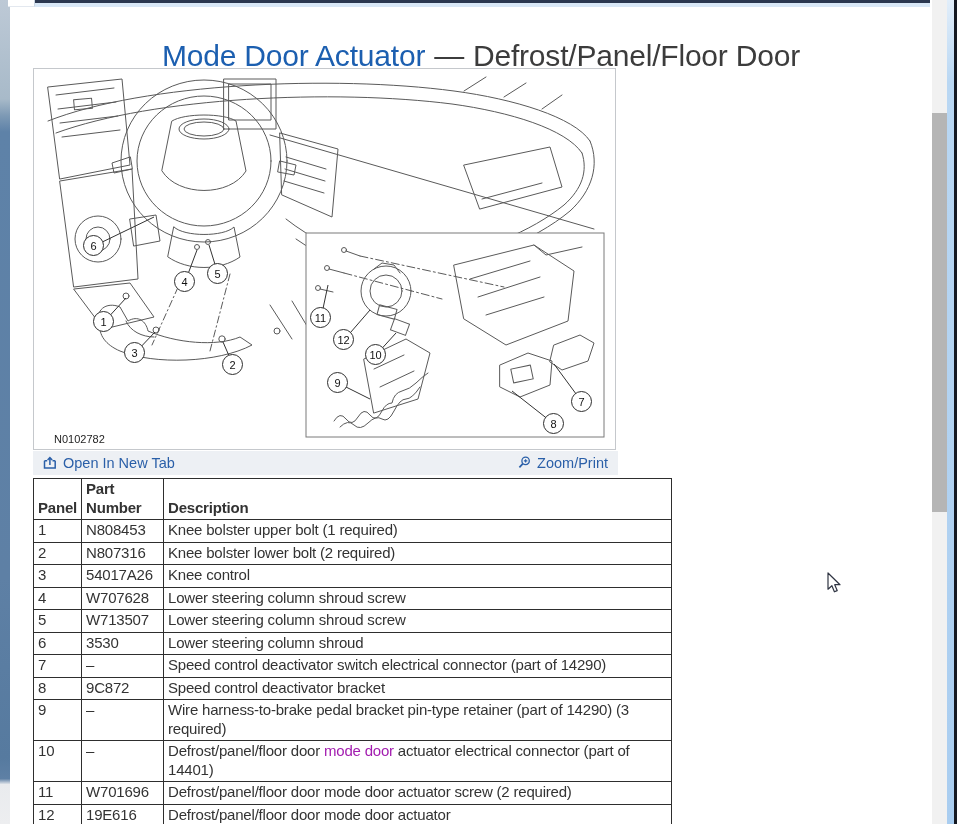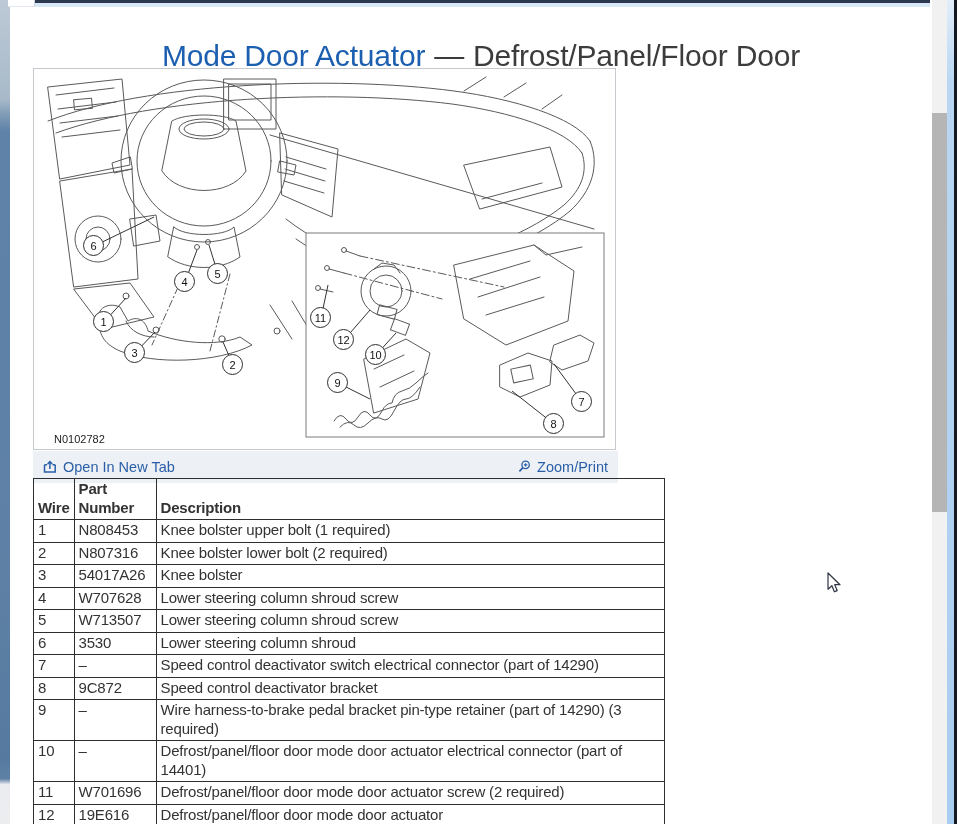--- a/index.html
+++ b/index.html
@@ -30,36 +30,36 @@
   
   .figure-wrap { position:absolute; left:33px; top:68px; width:583px; height:382px;
     border:1px solid #c5c8cc; background:#fff; }
   .figure-wrap svg { display:block; }
   .fig-label { position:absolute; left:20px; bottom:4px; font-size:11px; color:#1e1e1e; }
   .callout { position:absolute; width:21px; height:21px; border:1.4px solid #2e2e2e;
     border-radius:50%; background:#fff; color:#111; font-size:11px; font-weight:500;
     display:flex; align-items:center; justify-content:center; }
 
   
-  .link-bar { position:absolute; left:33px; top:451px; width:585px; height:32px;
+  .link-bar { position:absolute; left:33px; top:451px; width:585px; height:24px;
     background:#edf0f4; display:flex; align-items:center; justify-content:space-between;
     padding:0 10px; }
   .bar-link { display:flex; align-items:center; gap:6px; color:#2a5fa8; font-size:14.5px;
     cursor:pointer; }
   .bar-link svg { display:block; }
 
   
   .parts-table { position:absolute; left:33px; top:478px; border-collapse:collapse;
     font-size:15px; letter-spacing:-0.2px; color:#333; table-layout:fixed; }
   .parts-table th, .parts-table td { border:1px solid #2e2e2e; padding:1px 4px 2px;
     text-align:left; line-height:18.5px;margin-top:39px; }
   .parts-table th { font-weight:bold; vertical-align:bottom; }
   .parts-table td { vertical-align:top; }
   .col-item { width:30px; } .col-part { width:82px; } .col-desc { width:508px; }
-  .cell-link { color:#404040; cursor:pointer; }
+  .cell-link { color:#a21caf; cursor:pointer; }
 
   
   .mouse-cursor { position:absolute; left:827px; top:572px; }
 </style>
 </head>
 <body>
 
 <div class="left-strip"></div>
 <div class="top-notch"></div>
 <div class="top-rule"></div>
@@ -212,40 +212,40 @@
 </div>
 
 <table class="parts-table">
   <colgroup>
       <col class="col-item">
       <col class="col-part">
       <col class="col-desc">
     </colgroup>
   <thead>
     <tr>
-      <th>Wire</th>
+      <th>Panel</th>
       <th>Part Number</th>
       <th>Description</th>
     </tr>
   </thead>
   <tbody>
       <tr>
         <td>1</td>
         <td>N808453</td>
         <td>Knee bolster upper bolt (1 required)</td>
       </tr>
       <tr>
         <td>2</td>
         <td>N807316</td>
         <td>Knee bolster lower bolt (2 required)</td>
       </tr>
       <tr>
         <td>3</td>
         <td>54017A26</td>
-        <td>Knee bolster</td>
+        <td>Knee control</td>
       </tr>
       <tr>
         <td>4</td>
         <td>W707628</td>
         <td>Lower steering column shroud screw</td>
       </tr>
       <tr>
         <td>5</td>
         <td>W713507</td>
         <td>Lower steering column shroud screw</td>

